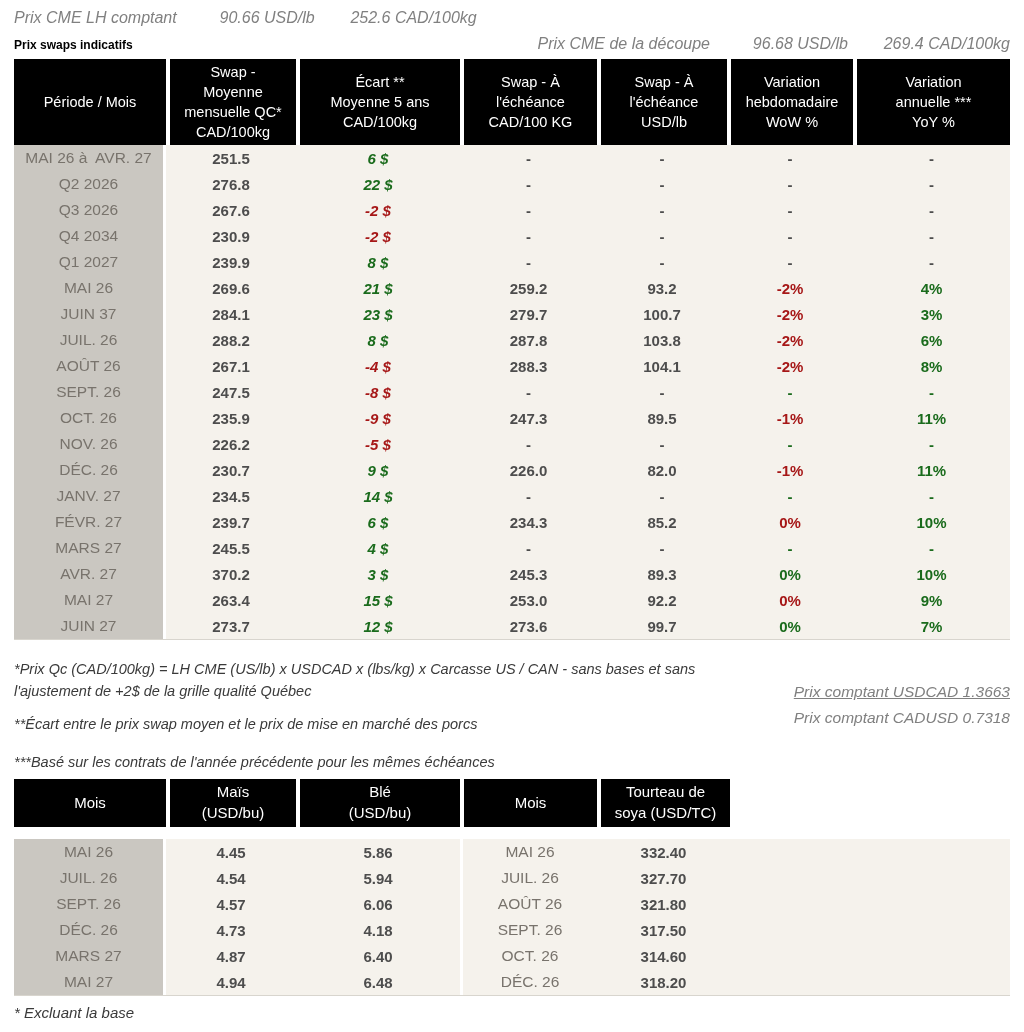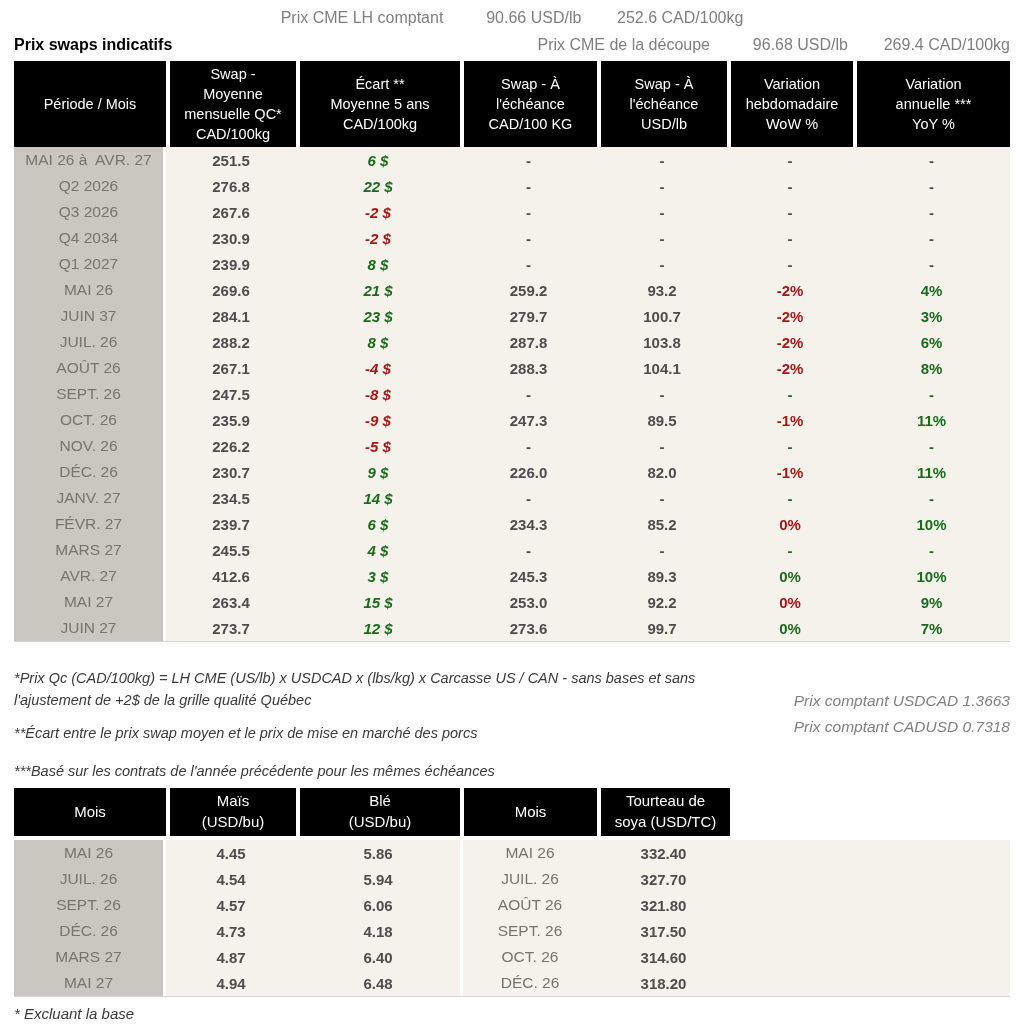--- a/index.html
+++ b/index.html
@@ -18,27 +18,27 @@
   *{box-sizing:border-box;margin:0;padding:0;}
   html,body{background:#ffffff;}
   body{
     width:1024px;height:1032px;
     font-family:"Liberation Sans","DejaVu Sans",sans-serif;
     color:#000;overflow:hidden;
   }
   .page{padding:6px 14px 0 14px;}
 
   
-  .topnotes-row{display:flex;justify-content:center;align-items:baseline;
-    color:var(--muted-note);font-size:16px;line-height:1.0;margin-top:4px;}
+  .topnotes-row{display:flex;justify-content:flex-start;align-items:baseline;
+    font-style:italic;color:var(--muted-note);font-size:16px;line-height:1.0;margin-top:4px;}
   .topnotes-row .nlabel{text-align:right;}
   .topnotes-row .nv{width:138px;text-align:right;}
   .topnotes-row .nv2{width:162px;text-align:right;}
   .title-row{display:flex;justify-content:space-between;align-items:baseline;margin-top:10px;}
-  .doc-title{font-size:16px;font-weight:bold;color:#000;font-style:normal;}
+  .doc-title{font-size:12px;font-weight:bold;color:#000;font-style:normal;}
 
   
   .grid7{display:grid;grid-template-columns:152px 130px 164px 137px 130px 126px 157px;}
   .grid5{display:grid;grid-template-columns:152px 130px 164px 137px 133px;}
   .thead .th{
     background:var(--header-bg);color:var(--header-text);
     display:flex;align-items:center;justify-content:center;
     text-align:center;white-space:pre-line;
     font-size:14.5px;line-height:1.38;font-weight:400;
   }
@@ -53,34 +53,34 @@
     color:var(--period-text);font-size:15.5px;white-space:pre;
   }
   .val{font-weight:bold;color:var(--value-text);}
   .ecart{font-style:italic;font-weight:bold;}
   .pct{font-weight:bold;}
   .pos{color:var(--positive);}
   .neg{color:var(--negative);}
   .mut{color:var(--value-text);}
 
   
-  .footnotes{position:relative;margin-top:26px;min-height:108px;
+  .footnotes{position:relative;margin-top:19px;min-height:108px;
     font-style:italic;color:var(--footnote-text);font-size:14.5px;line-height:1.5;}
   .footnotes .note1{max-width:720px;}
   .footnotes .note2{margin-top:11px;}
   .footnotes .note3{margin-top:17px;}
   .fx{position:absolute;right:0;text-align:right;color:var(--muted-note);
     font-size:15.5px;font-style:italic;}
-  .fx.fx1{top:21px;}
+  .fx.fx1{top:21px;text-decoration:underline;}
   .fx.fx2{top:47px;}
 
   
   .grains{margin-top:5px;}
   .grains-title{font-size:16px;font-weight:bold;margin-bottom:8px;}
-  .grains .thead{height:52px;}
+  .grains .thead{height:60px;}
   .grains .thead .th{height:48px;font-size:15px;}
   .grains .mois2{color:var(--period-text);font-size:15.5px;font-weight:400;border-left:3px solid #ffffff;}
   .grains-footnote{margin-top:8px;font-style:italic;color:var(--footnote-text);font-size:15px;}
 </style>
 </head>
 <body>
 
 <div class="page">
 
   <div class="topnotes-row">
@@ -261,21 +261,21 @@
           <div class="cell period">MARS 27</div>
           <div class="cell val">245.5</div>
           <div class="cell ecart pos">4 $</div>
           <div class="cell val">-</div>
           <div class="cell val">-</div>
           <div class="cell pct pos">-</div>
           <div class="cell pct pos">-</div>
         </div>
         <div class="trow grid7">
           <div class="cell period">AVR. 27</div>
-          <div class="cell val">412.6</div>
+          <div class="cell val">370.2</div>
           <div class="cell ecart pos">3 $</div>
           <div class="cell val">245.3</div>
           <div class="cell val">89.3</div>
           <div class="cell pct pos">0%</div>
           <div class="cell pct pos">10%</div>
         </div>
         <div class="trow grid7">
           <div class="cell period">MAI 27</div>
           <div class="cell val">263.4</div>
           <div class="cell ecart pos">15 $</div>

